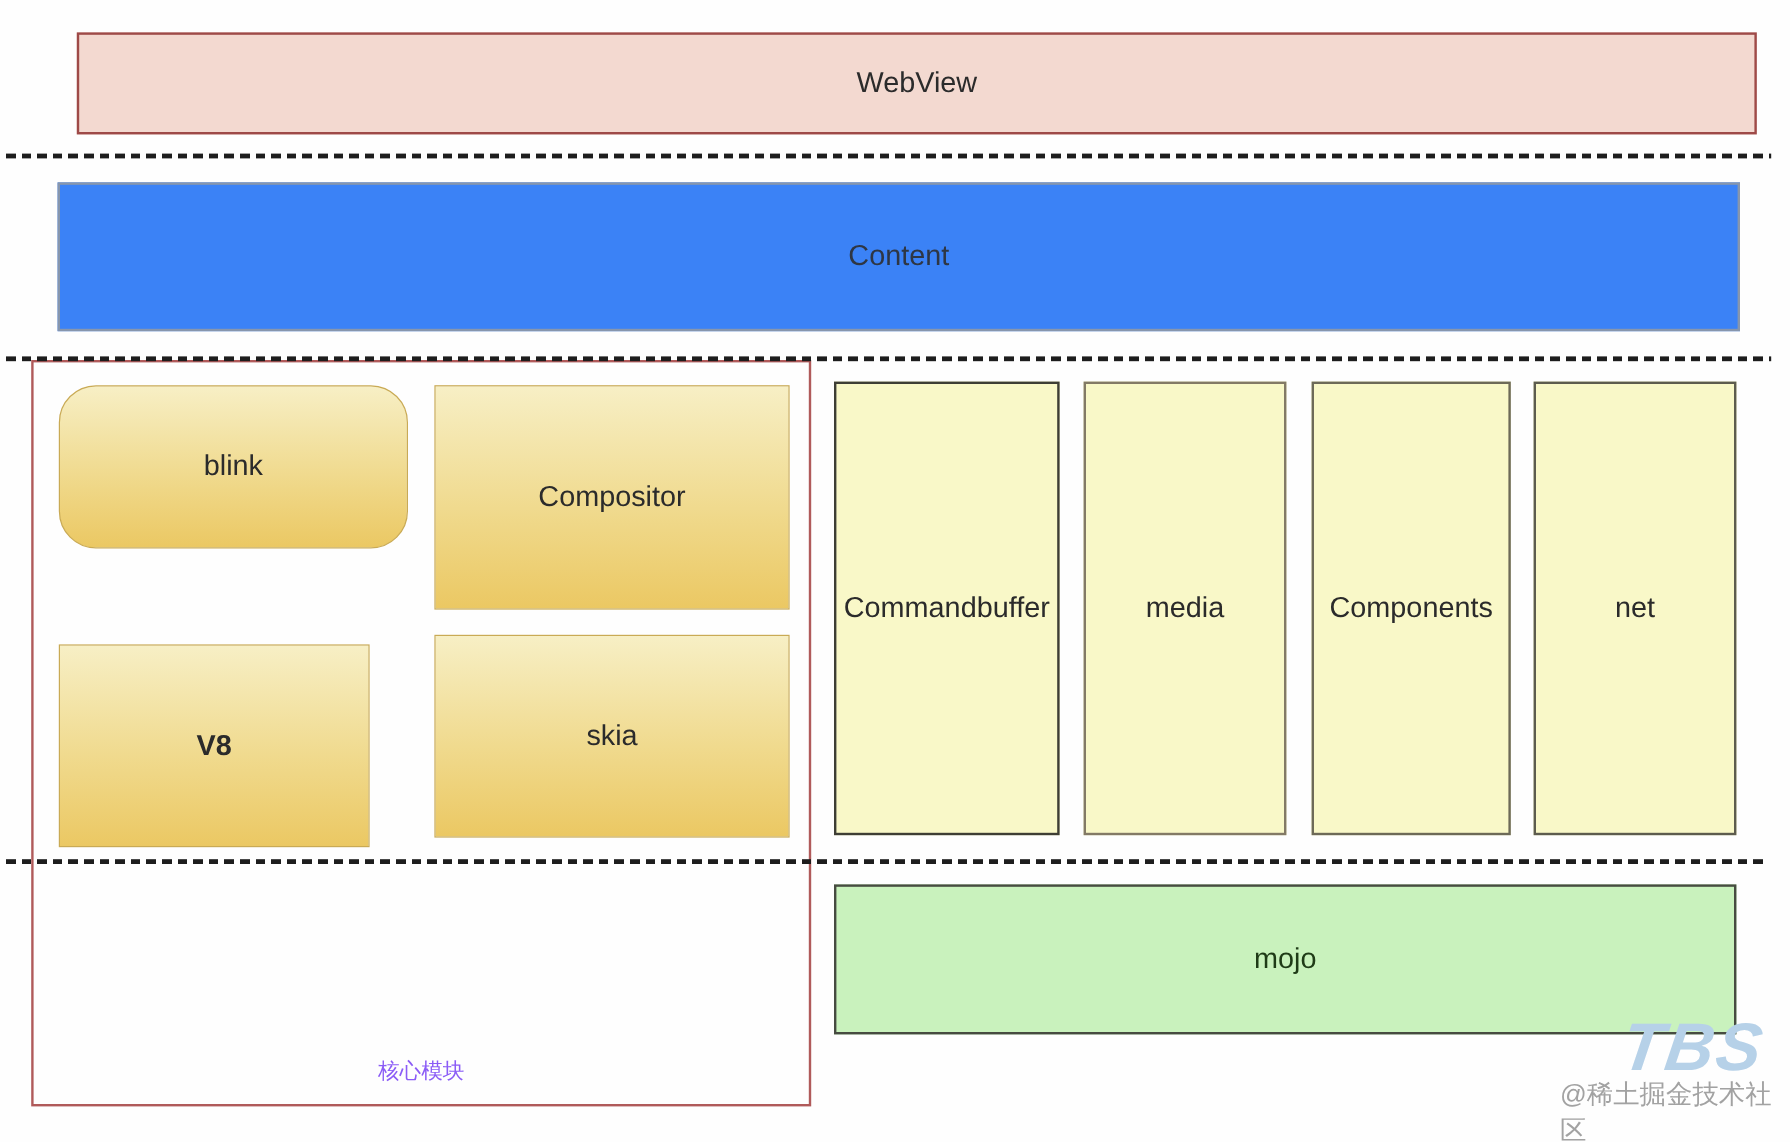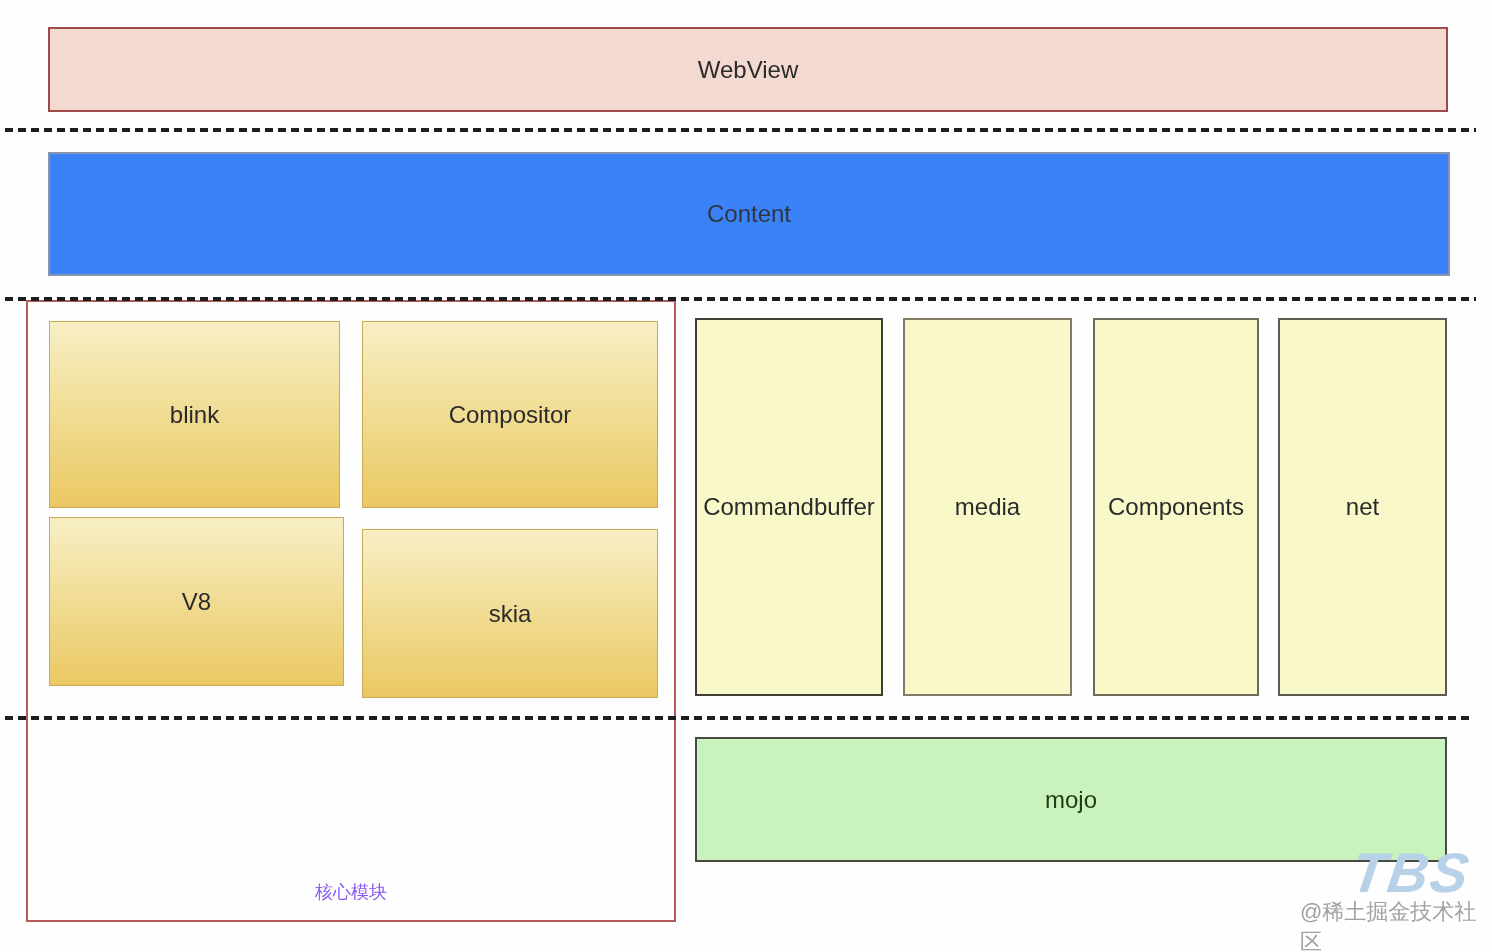--- a/index.html
+++ b/index.html
@@ -15,21 +15,21 @@
   .box {
     position: absolute;
     display: flex;
     align-items: center;
     justify-content: center;
     font-size: 24px;
     color: #2b2b2b;
   }
   
   #webview-box {
-    left: 48px; top: 27px; width: 1400px; height: 85px;
+    left: 64px; top: 27px; width: 1400px; height: 85px;
     background: #f3d9d0;
     border: 2px solid #9e4a48;
   }
   
   #content-box {
     left: 48px; top: 152px; width: 1402px; height: 124px;
     background: #3b82f6;
     border: 2px solid #8796ad;
     color: #2e3644;
   }
@@ -47,23 +47,23 @@
   #core-group {
     position: absolute;
     left: 26px; top: 300px; width: 650px; height: 622px;
     border: 2px solid #b05a5a;
     z-index: 1;
   }
   .gold {
     background: linear-gradient(180deg, #f7efc5 0%, #f0da8e 55%, #ebc863 100%);
     border: 1px solid #c9aa55;
   }
-  #module-blink       { left: 21px;  top: 19px;  width: 291px; height: 187px; }
+  #module-blink       { left: 21px;  top: 19px;  width: 291px; height: 136px; border-radius: 31px; }
   #module-compositor  { left: 334px; top: 19px;  width: 296px; height: 187px; }
-  #module-v8          { left: 21px;  top: 215px; width: 295px; height: 169px; }
+  #module-v8          { left: 21px;  top: 235px; width: 259px; height: 169px; font-weight: bold; }
   #module-skia        { left: 334px; top: 227px; width: 296px; height: 169px; }
   #base-box {
     left: 24px; top: 436px; width: 607px; height: 126px;
     background: linear-gradient(180deg, #a6cd85 0%, #d0e8bc 52%, #b9da9b 100%);
     border: 2px solid #97a083;
     color: #1f3b17;
   }
   #core-caption {
     position: absolute;
     left: 0; top: 578px; width: 100%;

